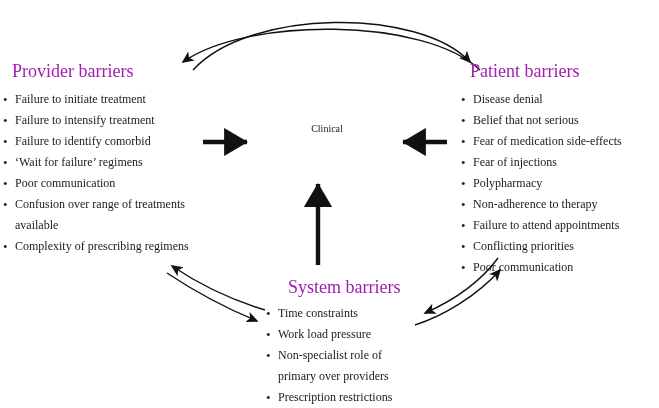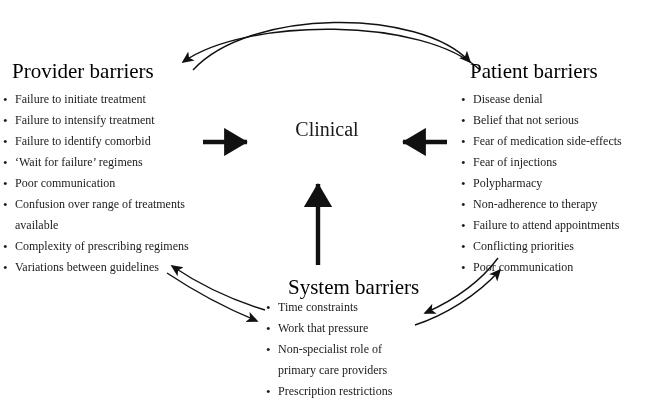--- a/index.html
+++ b/index.html
@@ -22,24 +22,24 @@
     left: 0;
     top: 0;
     width: 659px;
     height: 408px;
     pointer-events: none;
   }
   .group {
     position: absolute;
   }
   .group-title {
-    font-size: 21px;
+    font-size: 18px;
     line-height: 20px;
     white-space: nowrap;
-    color: #000000;
+    color: #a21caf;
   }
   ul.bullets {
     list-style: none;
     margin: 0;
     padding: 0;
   }
   ul.bullets li {
     position: relative;
     font-size: 12px;
     line-height: 21px;
@@ -85,30 +85,31 @@
   }
 
   
   #system-group {
     left: 266px;
     top: 277px;
     width: 220px;
   }
   #system-group .group-title {
     margin-left: 22px;
+    margin-bottom: 6px;
   }
 
   
   #center-node {
     position: absolute;
     left: 272px;
     top: 119px;
     width: 110px;
     text-align: center;
-    font-size: 20px;
+    font-size: 10px;
     line-height: 20px;
     color: #1a1a1a;
   }
 </style>
 </head>
 <body>
 
 <div id="canvas">
 
   <svg id="arrow-layer" viewBox="0 0 659 408">
@@ -161,21 +162,20 @@
     <div class="group-title">Provider barriers</div>
     <ul class="bullets">
         <li>Failure to initiate treatment</li>
         <li>Failure to intensify treatment</li>
         <li>Failure to identify comorbid</li>
         <li>‘Wait for failure’ regimens</li>
         <li>Poor communication</li>
         <li>Confusion over range of treatments</li>
         <li class="cont">available</li>
         <li>Complexity of prescribing regimens</li>
-        <li>Variations between guidelines</li>
       </ul>
   </div>
 
   <div class="group" id="patient-group">
     <div class="group-title">Patient barriers</div>
     <ul class="bullets">
         <li>Disease denial</li>
         <li>Belief that not serious</li>
         <li>Fear of medication side-effects</li>
         <li>Fear of injections</li>
@@ -184,20 +184,20 @@
         <li>Failure to attend appointments</li>
         <li>Conflicting priorities</li>
         <li>Poor communication</li>
       </ul>
   </div>
 
   <div class="group" id="system-group">
     <div class="group-title">System barriers</div>
     <ul class="bullets">
         <li>Time constraints</li>
-        <li>Work that pressure</li>
+        <li>Work load pressure</li>
         <li>Non-specialist role of</li>
-        <li class="cont">primary care providers</li>
+        <li class="cont">primary over providers</li>
         <li>Prescription restrictions</li>
       </ul>
   </div>
 
 </div>
 
 </body></html>

